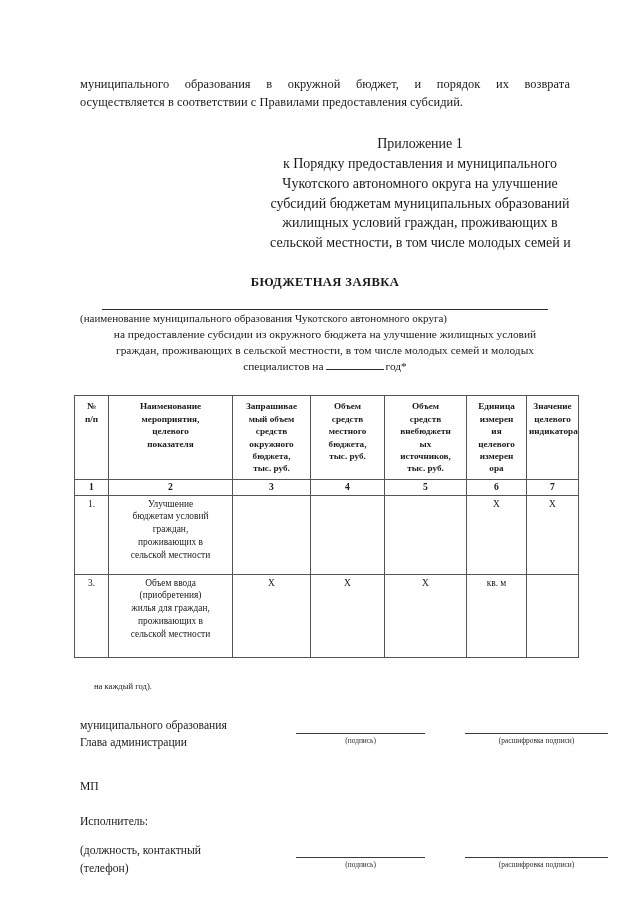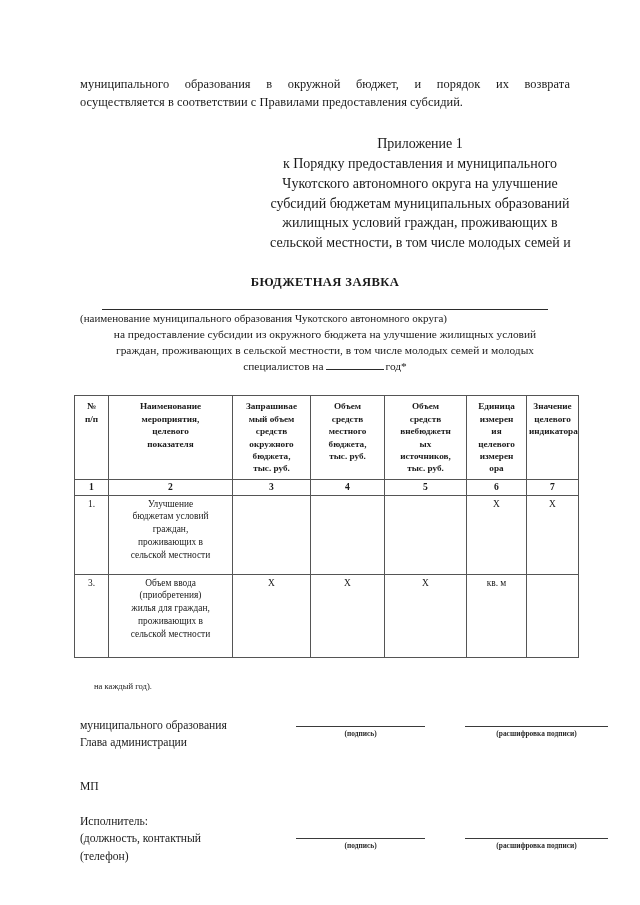--- a/index.html
+++ b/index.html
@@ -145,35 +145,34 @@
     width: 470px;
   }
   .footnote .fl { display: block; }
 
   
   .sig-block {
     position: relative;
     margin-top: 26px;
     height: 54px;
   }
-  .sig-block.second { margin-top: 2px; }
+  .sig-block.second { margin-top: 14px; }
   .sig-left {
     font-size: 11.6px;
     line-height: 1.45;
     width: 230px;
   }
   .sig-left .sl2 { display: block; }
   .sig-rules {
     position: absolute;
-    top: 8px;
+    top: 15px;
     left: 216px;
     width: 312px;
     display: flex;
     gap: 40px;
-    font-weight: bold;
   }
   .sig-slot { width: 132px; }
   .sig-slot.wide { width: 146px; }
   .sig-line {
     border-bottom: 1px solid #3a3a3a;
     height: 0;
   }
   .sig-cap {
     text-align: center;
     font-size: 7.4px;

